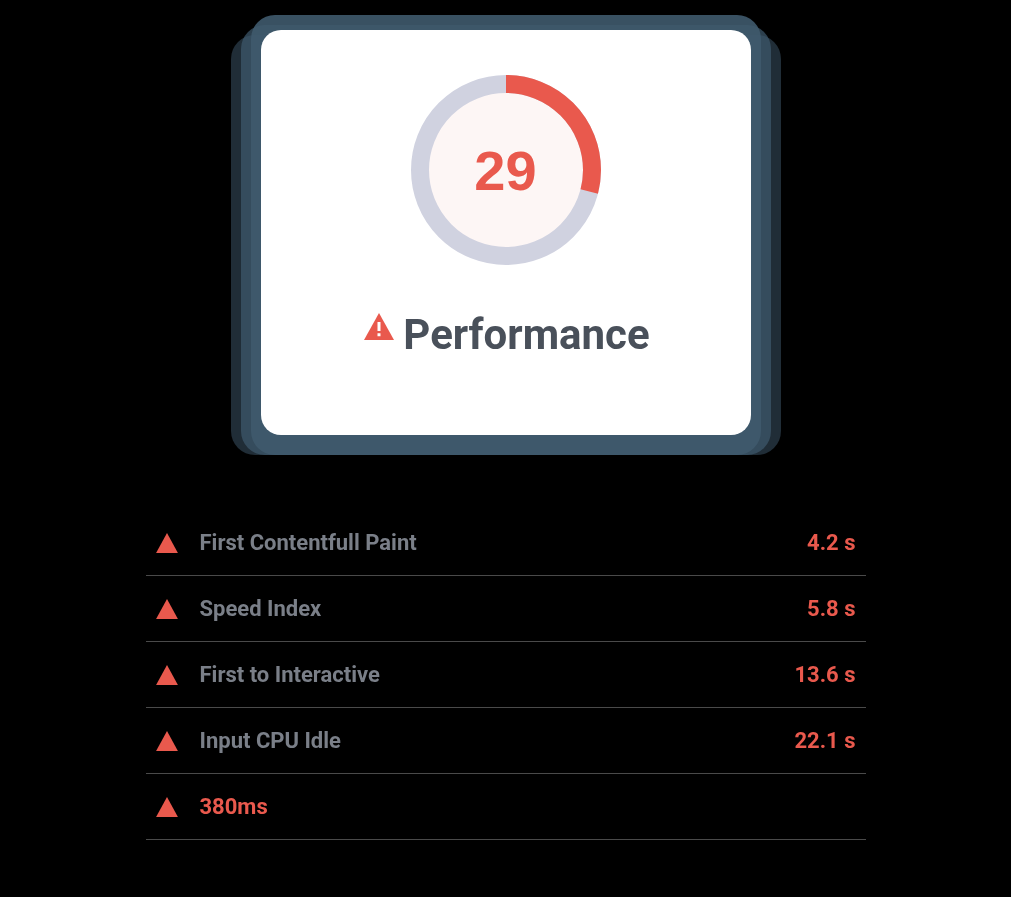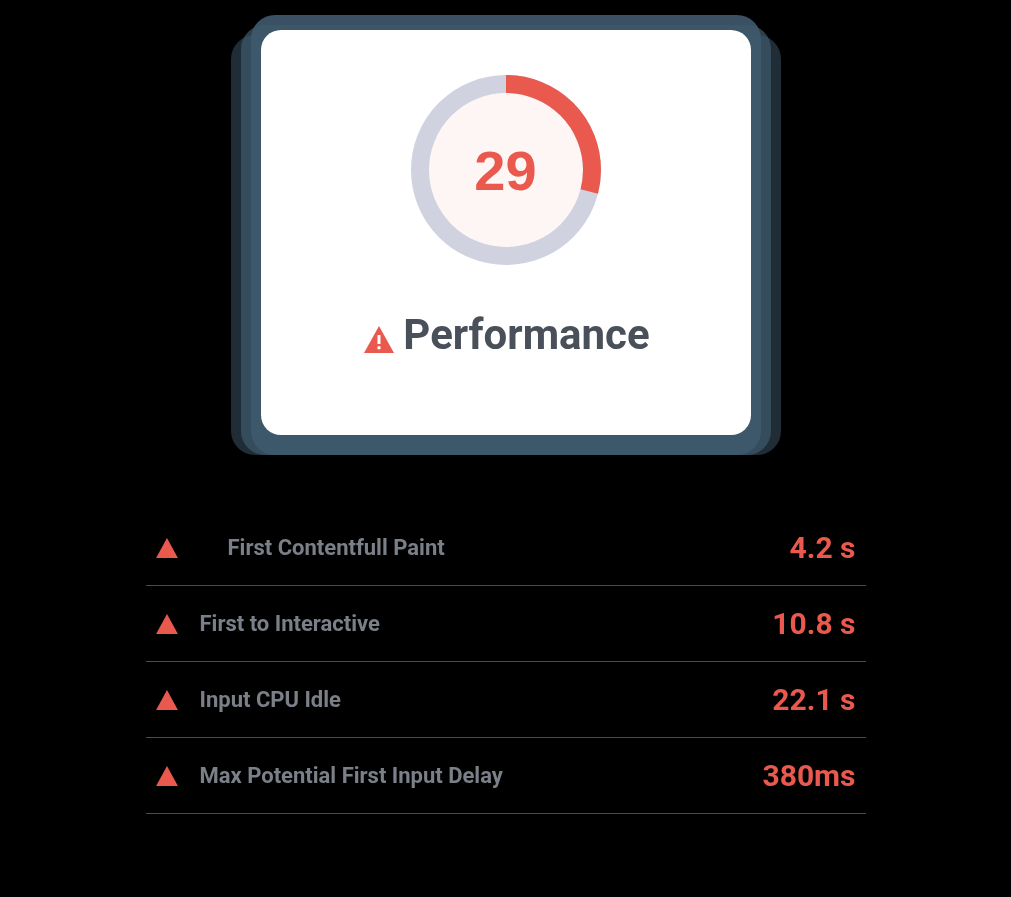--- a/index.html
+++ b/index.html
@@ -75,21 +75,21 @@
       display: flex;
       align-items: center;
       justify-content: center;
       font-size: 56px;
       font-weight: 700;
       color: #e9594d;
       font-family: Arial, sans-serif;
     }
     .card-title-row {
       display: flex;
-      align-items: flex-end;
+      align-items: flex-start;
       gap: 6px;
     }
     .card-title {
       font-size: 42px;
       font-weight: 700;
       color: #49505a;
     }
     .warning-tri {
       width: 36px;
       height: 36px;
@@ -98,36 +98,35 @@
       width: 720px;
     }
     .metric-row {
       display: flex;
       align-items: center;
       padding: 20px 10px 20px 10px;
       border-bottom: 1px solid #4a4a4a;
     }
     .metric-row:first-child {
       border-top: none;
-      gap: 28px;
     }
     .tri-small {
       width: 22px;
       height: 20px;
       flex-shrink: 0;
       margin-right: 22px;
     }
     .metric-label {
       font-size: 22px;
       font-weight: 700;
       color: #7a7f88;
       flex: 1;
     }
     .metric-value {
-      font-size: 30px;
+      font-size: 22px;
       font-weight: 700;
       color: #e9594d;
     }
   </style>
 </head>
 <body>
 
 <div class="card-stack">
   <div class="shadow-card s3"></div>
   <div class="shadow-card s2"></div>
@@ -158,30 +157,36 @@
     <svg class="tri-small" viewBox="0 0 24 22">
         <path fill="#e9594d" d="M12 0 L24 22 L0 22 Z"></path>
       </svg>
     <div class="metric-label">First Contentfull Paint</div>
     <div class="metric-value">4.2 s</div>
   </div>
   <div class="metric-row">
     <svg class="tri-small" viewBox="0 0 24 22">
         <path fill="#e9594d" d="M12 0 L24 22 L0 22 Z"></path>
       </svg>
+    <div class="metric-label">Speed Index</div>
+    <div class="metric-value">5.8 s</div>
+  </div>
+  <div class="metric-row">
+    <svg class="tri-small" viewBox="0 0 24 22">
+        <path fill="#e9594d" d="M12 0 L24 22 L0 22 Z"></path>
+      </svg>
     <div class="metric-label">First to Interactive</div>
-    <div class="metric-value">10.8 s</div>
+    <div class="metric-value">13.6 s</div>
   </div>
   <div class="metric-row">
     <svg class="tri-small" viewBox="0 0 24 22">
         <path fill="#e9594d" d="M12 0 L24 22 L0 22 Z"></path>
       </svg>
     <div class="metric-label">Input CPU Idle</div>
     <div class="metric-value">22.1 s</div>
   </div>
   <div class="metric-row">
     <svg class="tri-small" viewBox="0 0 24 22">
         <path fill="#e9594d" d="M12 0 L24 22 L0 22 Z"></path>
       </svg>
-    <div class="metric-label">Max Potential First Input Delay</div>
     <div class="metric-value">380ms</div>
   </div>
 </div>
 
 </body></html>

